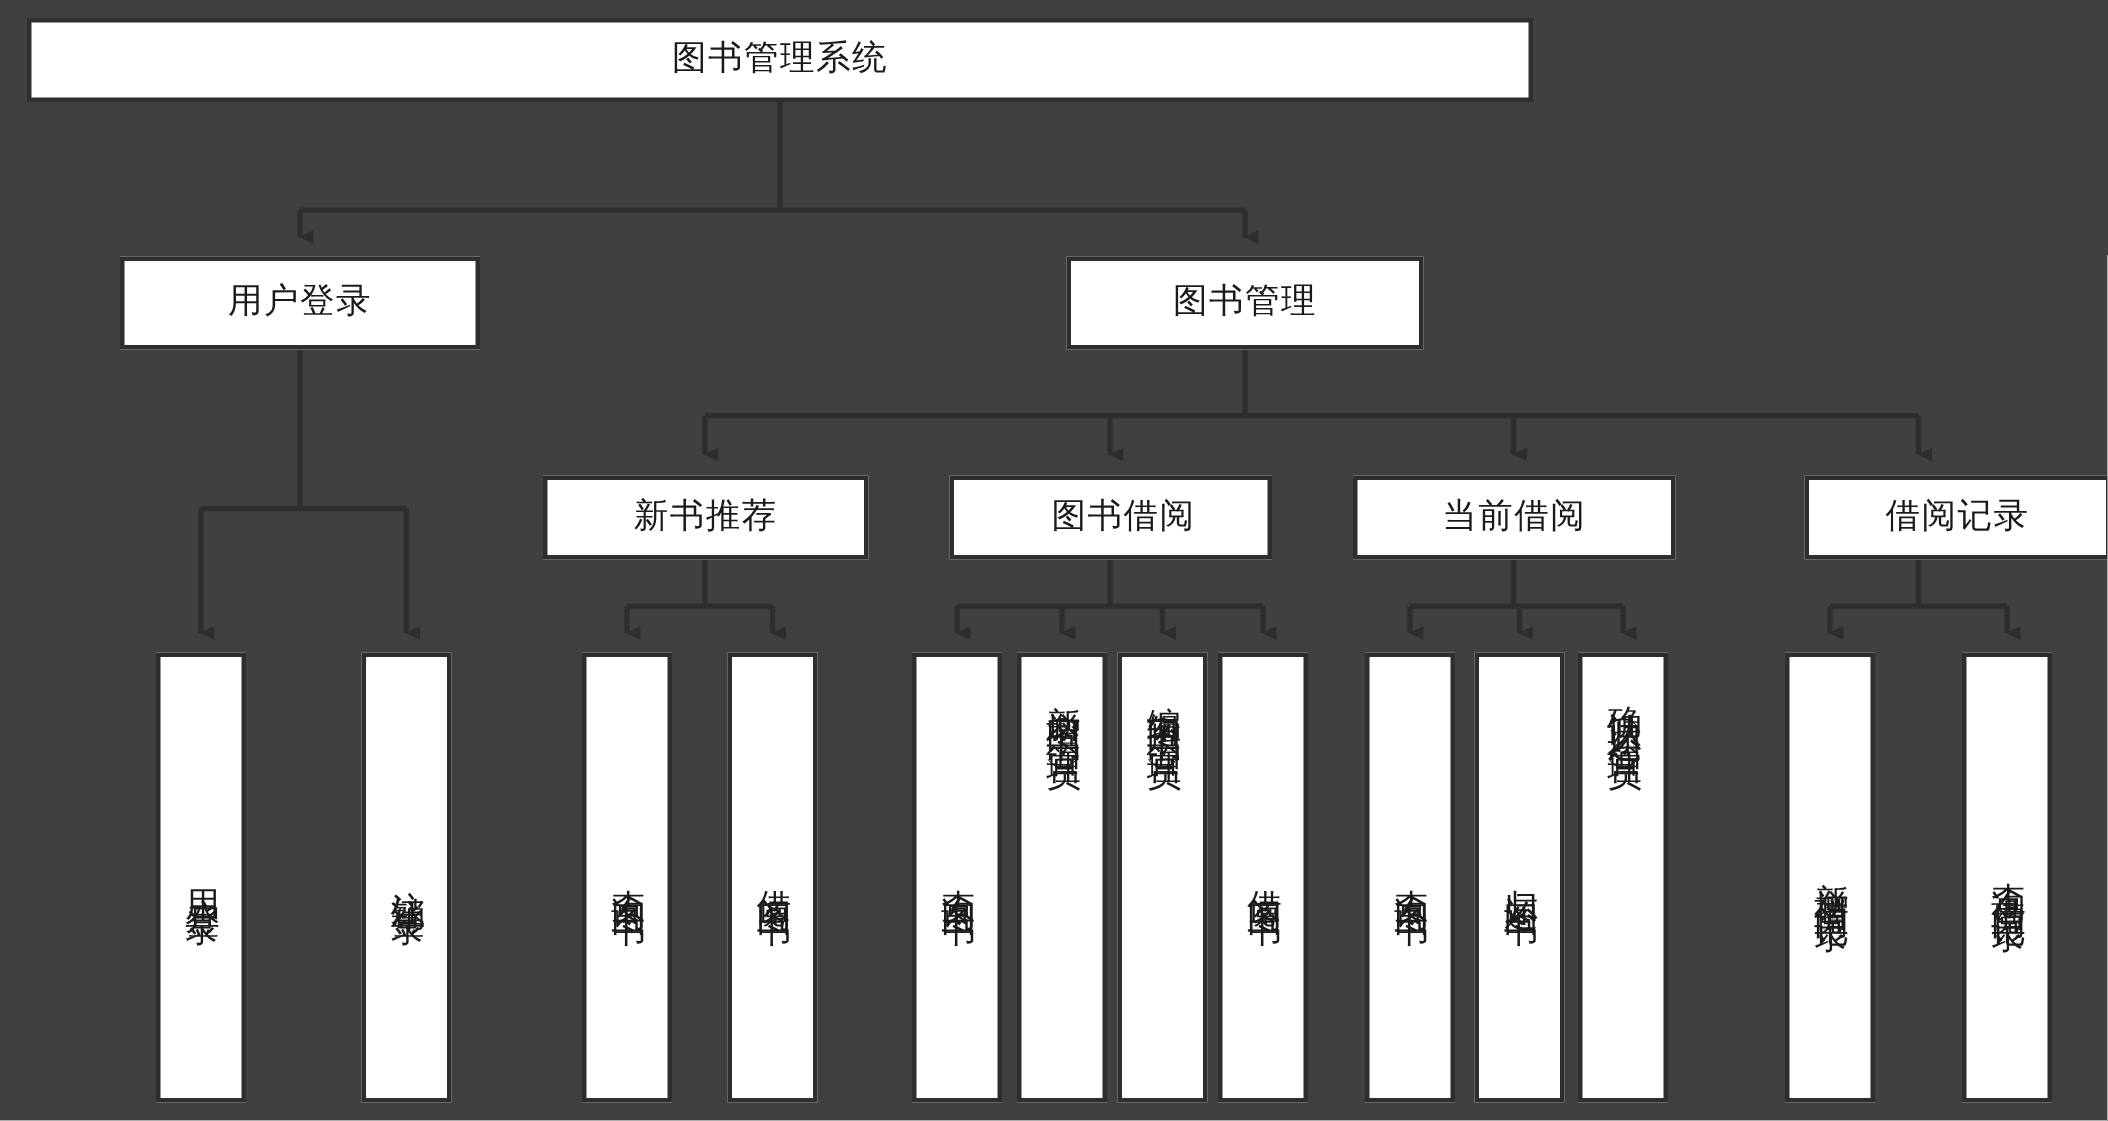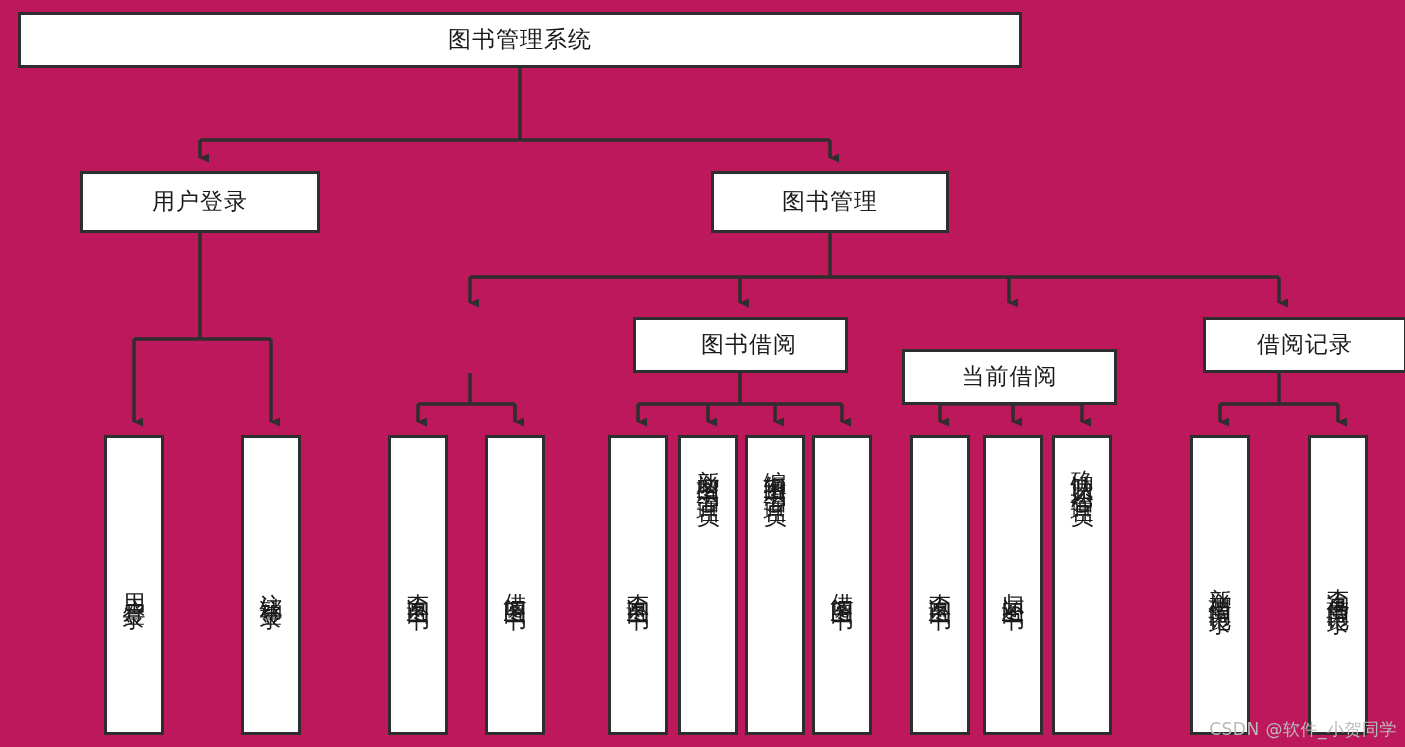--- a/index.html
+++ b/index.html
@@ -8,21 +8,21 @@
     padding: 0;
     background: #ffffff;
   }
   body {
     font-family: "DejaVu Sans", "Liberation Sans", sans-serif;
   }
   #diagram-root {
     position: relative;
     width: 1405px;
     height: 747px;
-    background: #be185d;
+    background: #404040;
     overflow: hidden;
     text-decoration: underline;
   }
   #diagram-svg {
     position: absolute;
     left: 0;
     top: 0;
     width: 1405px;
     height: 747px;
   }
@@ -129,24 +129,27 @@
     <span>图书管理系统</span>
   </div>
 
   <div class="node horiz" style="left:80px; top:171px; width:240px; height:62px;">
     <span>用户登录</span>
   </div>
   <div class="node horiz" style="left:711px; top:171px; width:238px; height:62px;justify-content:center;">
     <span>图书管理</span>
   </div>
 
+  <div class="node horiz" style="left:362px; top:317px; width:217px; height:56px;">
+    <span>新书推荐</span>
+  </div>
   <div class="node horiz" style="left:633px; top:317px; width:215px; height:56px;padding-left:17px;">
     <span>图书借阅</span>
   </div>
-  <div class="node horiz" style="left:902px; top:317px; width:215px; height:56px;margin-top:32px;">
+  <div class="node horiz" style="left:902px; top:317px; width:215px; height:56px;">
     <span>当前借阅</span>
   </div>
   <div class="node horiz" style="left:1171px; top:317px; width:204px; height:56px;margin-left:32px;">
     <span>借阅记录</span>
   </div>
 
   <div class="node vert centered" style="left:104px; top:435px; width:60px; height:300px;">
     <span class="vlabel">用户登录</span>
   </div>
   <div class="node vert centered" style="left:241px; top:435px; width:60px; height:300px;">
@@ -183,15 +186,14 @@
     <span class="vlabel">确认归还（管理员）</span>
   </div>
 
   <div class="node vert centered" style="left:1190px; top:435px; width:60px; height:300px;">
     <span class="vlabel">新增借阅记录</span>
   </div>
   <div class="node vert centered" style="left:1308px; top:435px; width:60px; height:300px;">
     <span class="vlabel">查询借阅记录</span>
   </div>
 
-  <div id="watermark">CSDN @软件_小贺同学</div>
 
 </div>
 
 </body></html>

